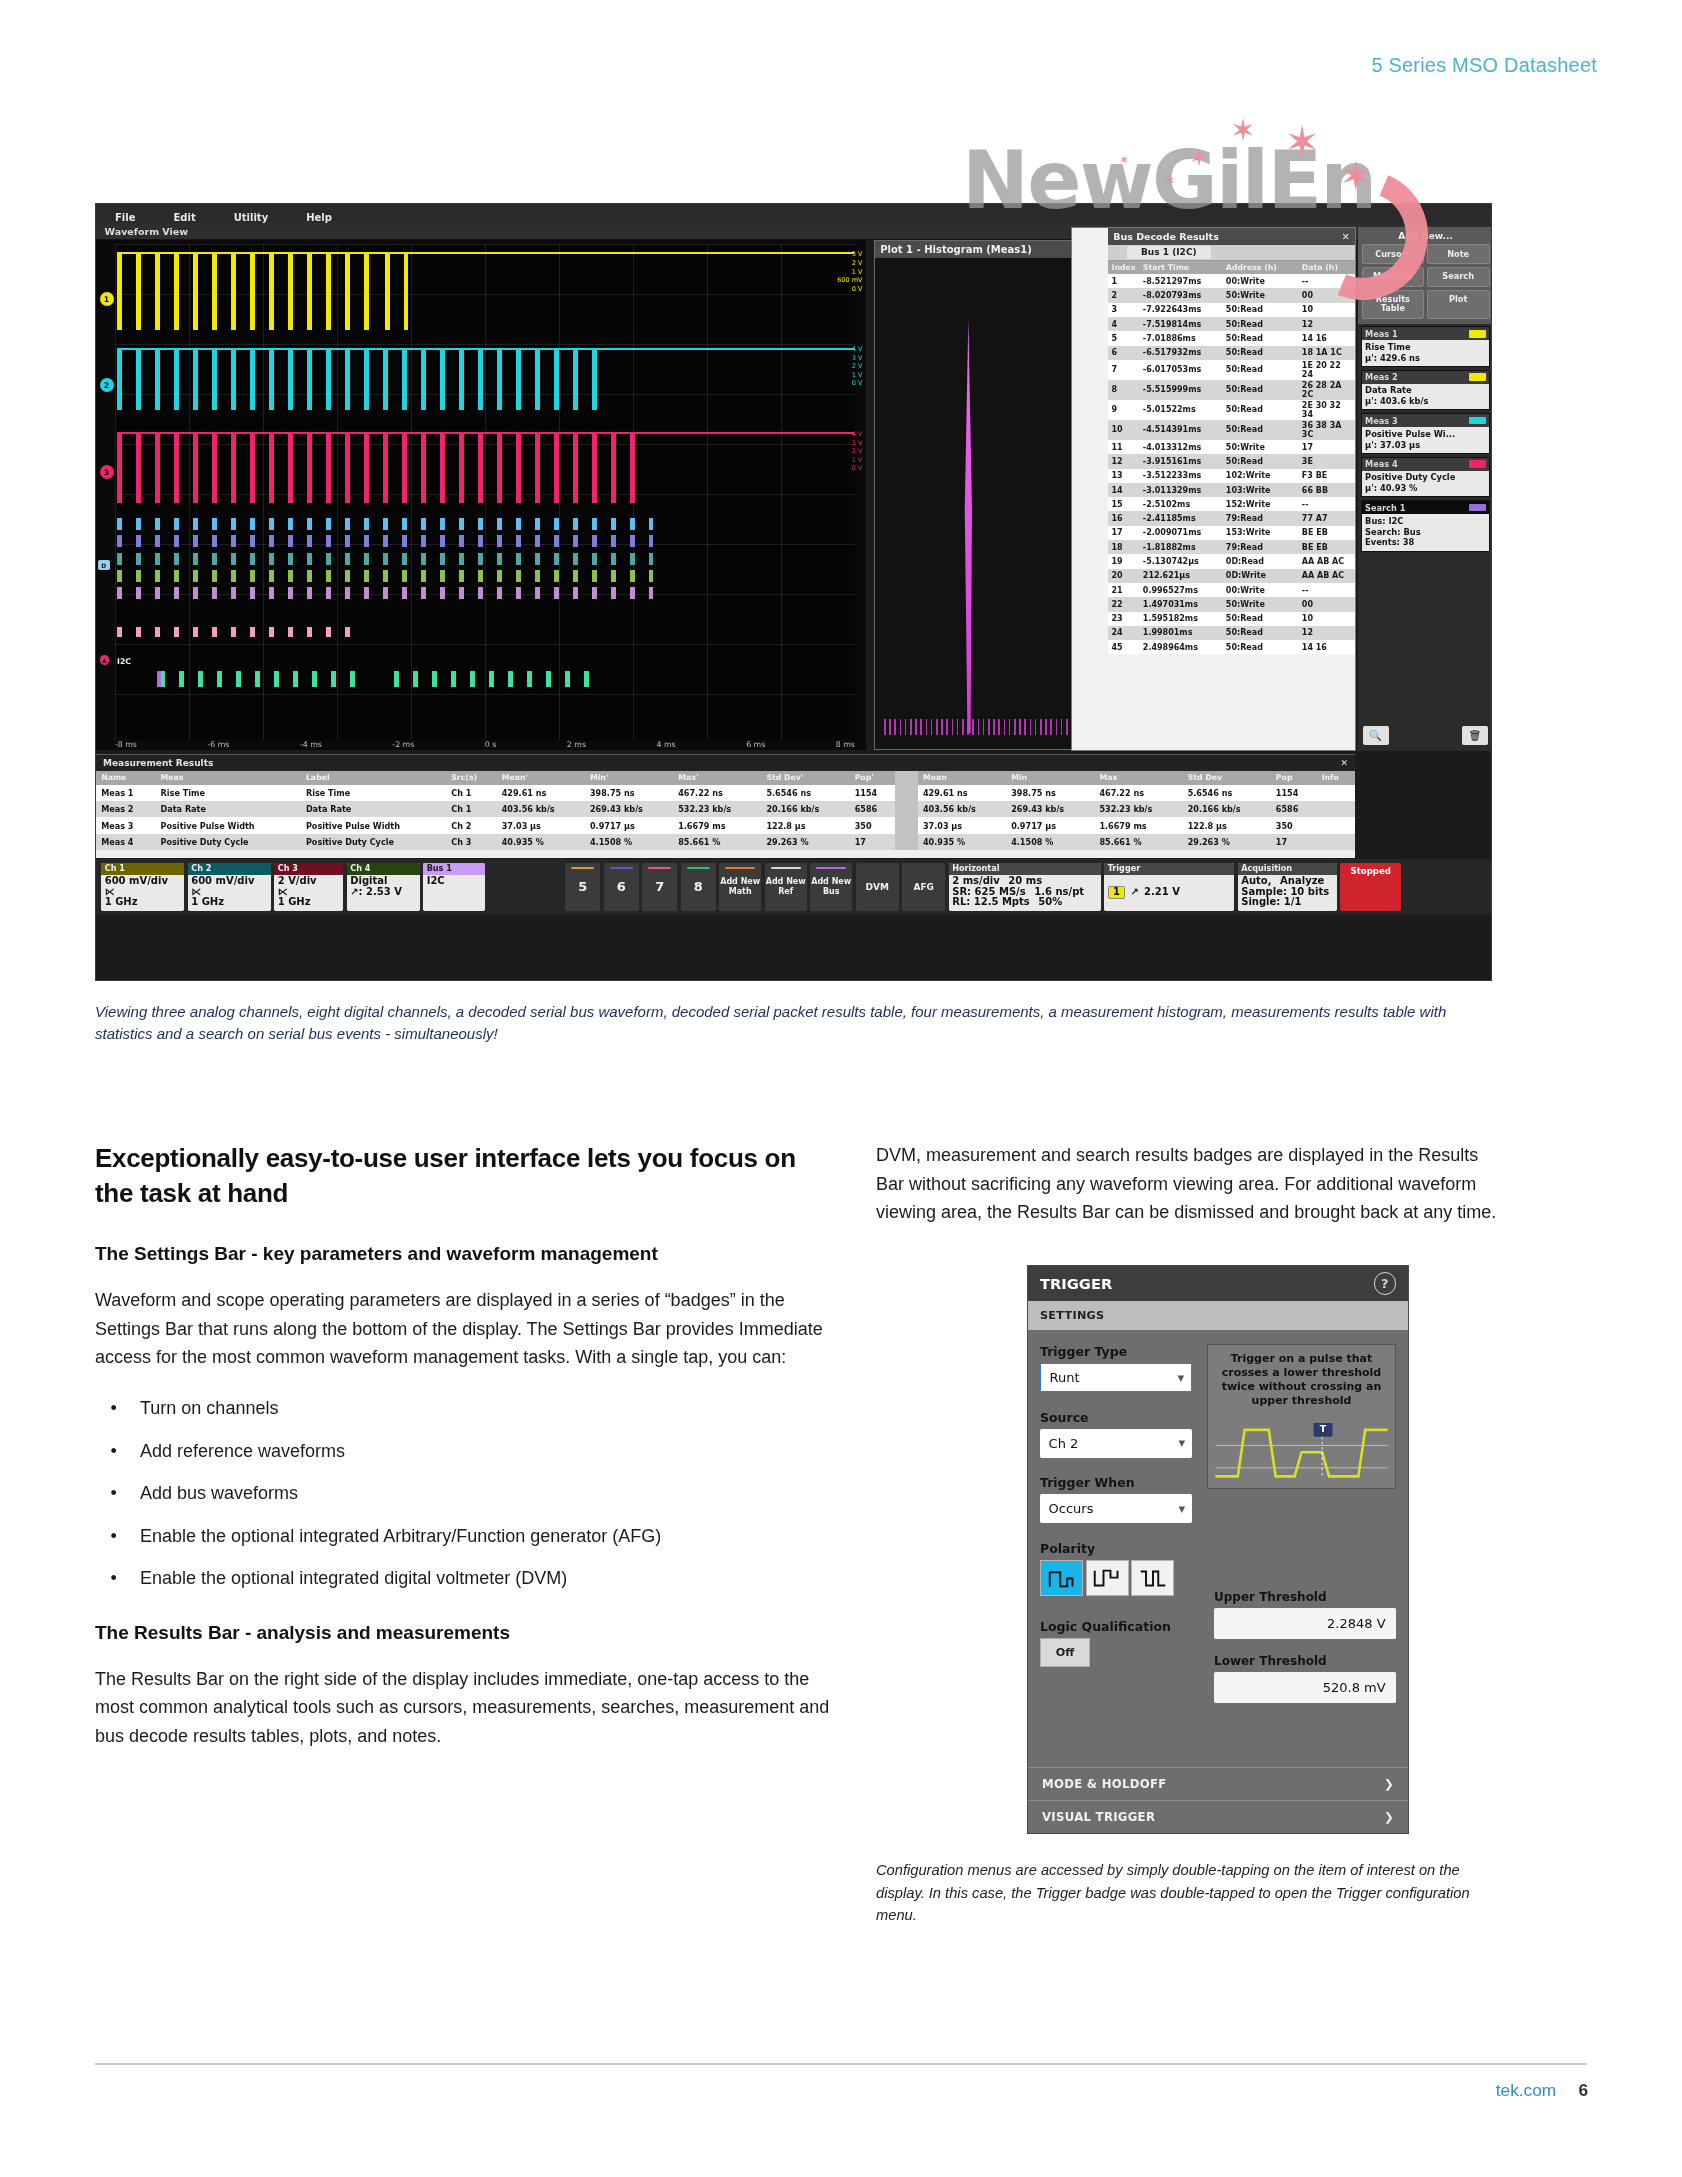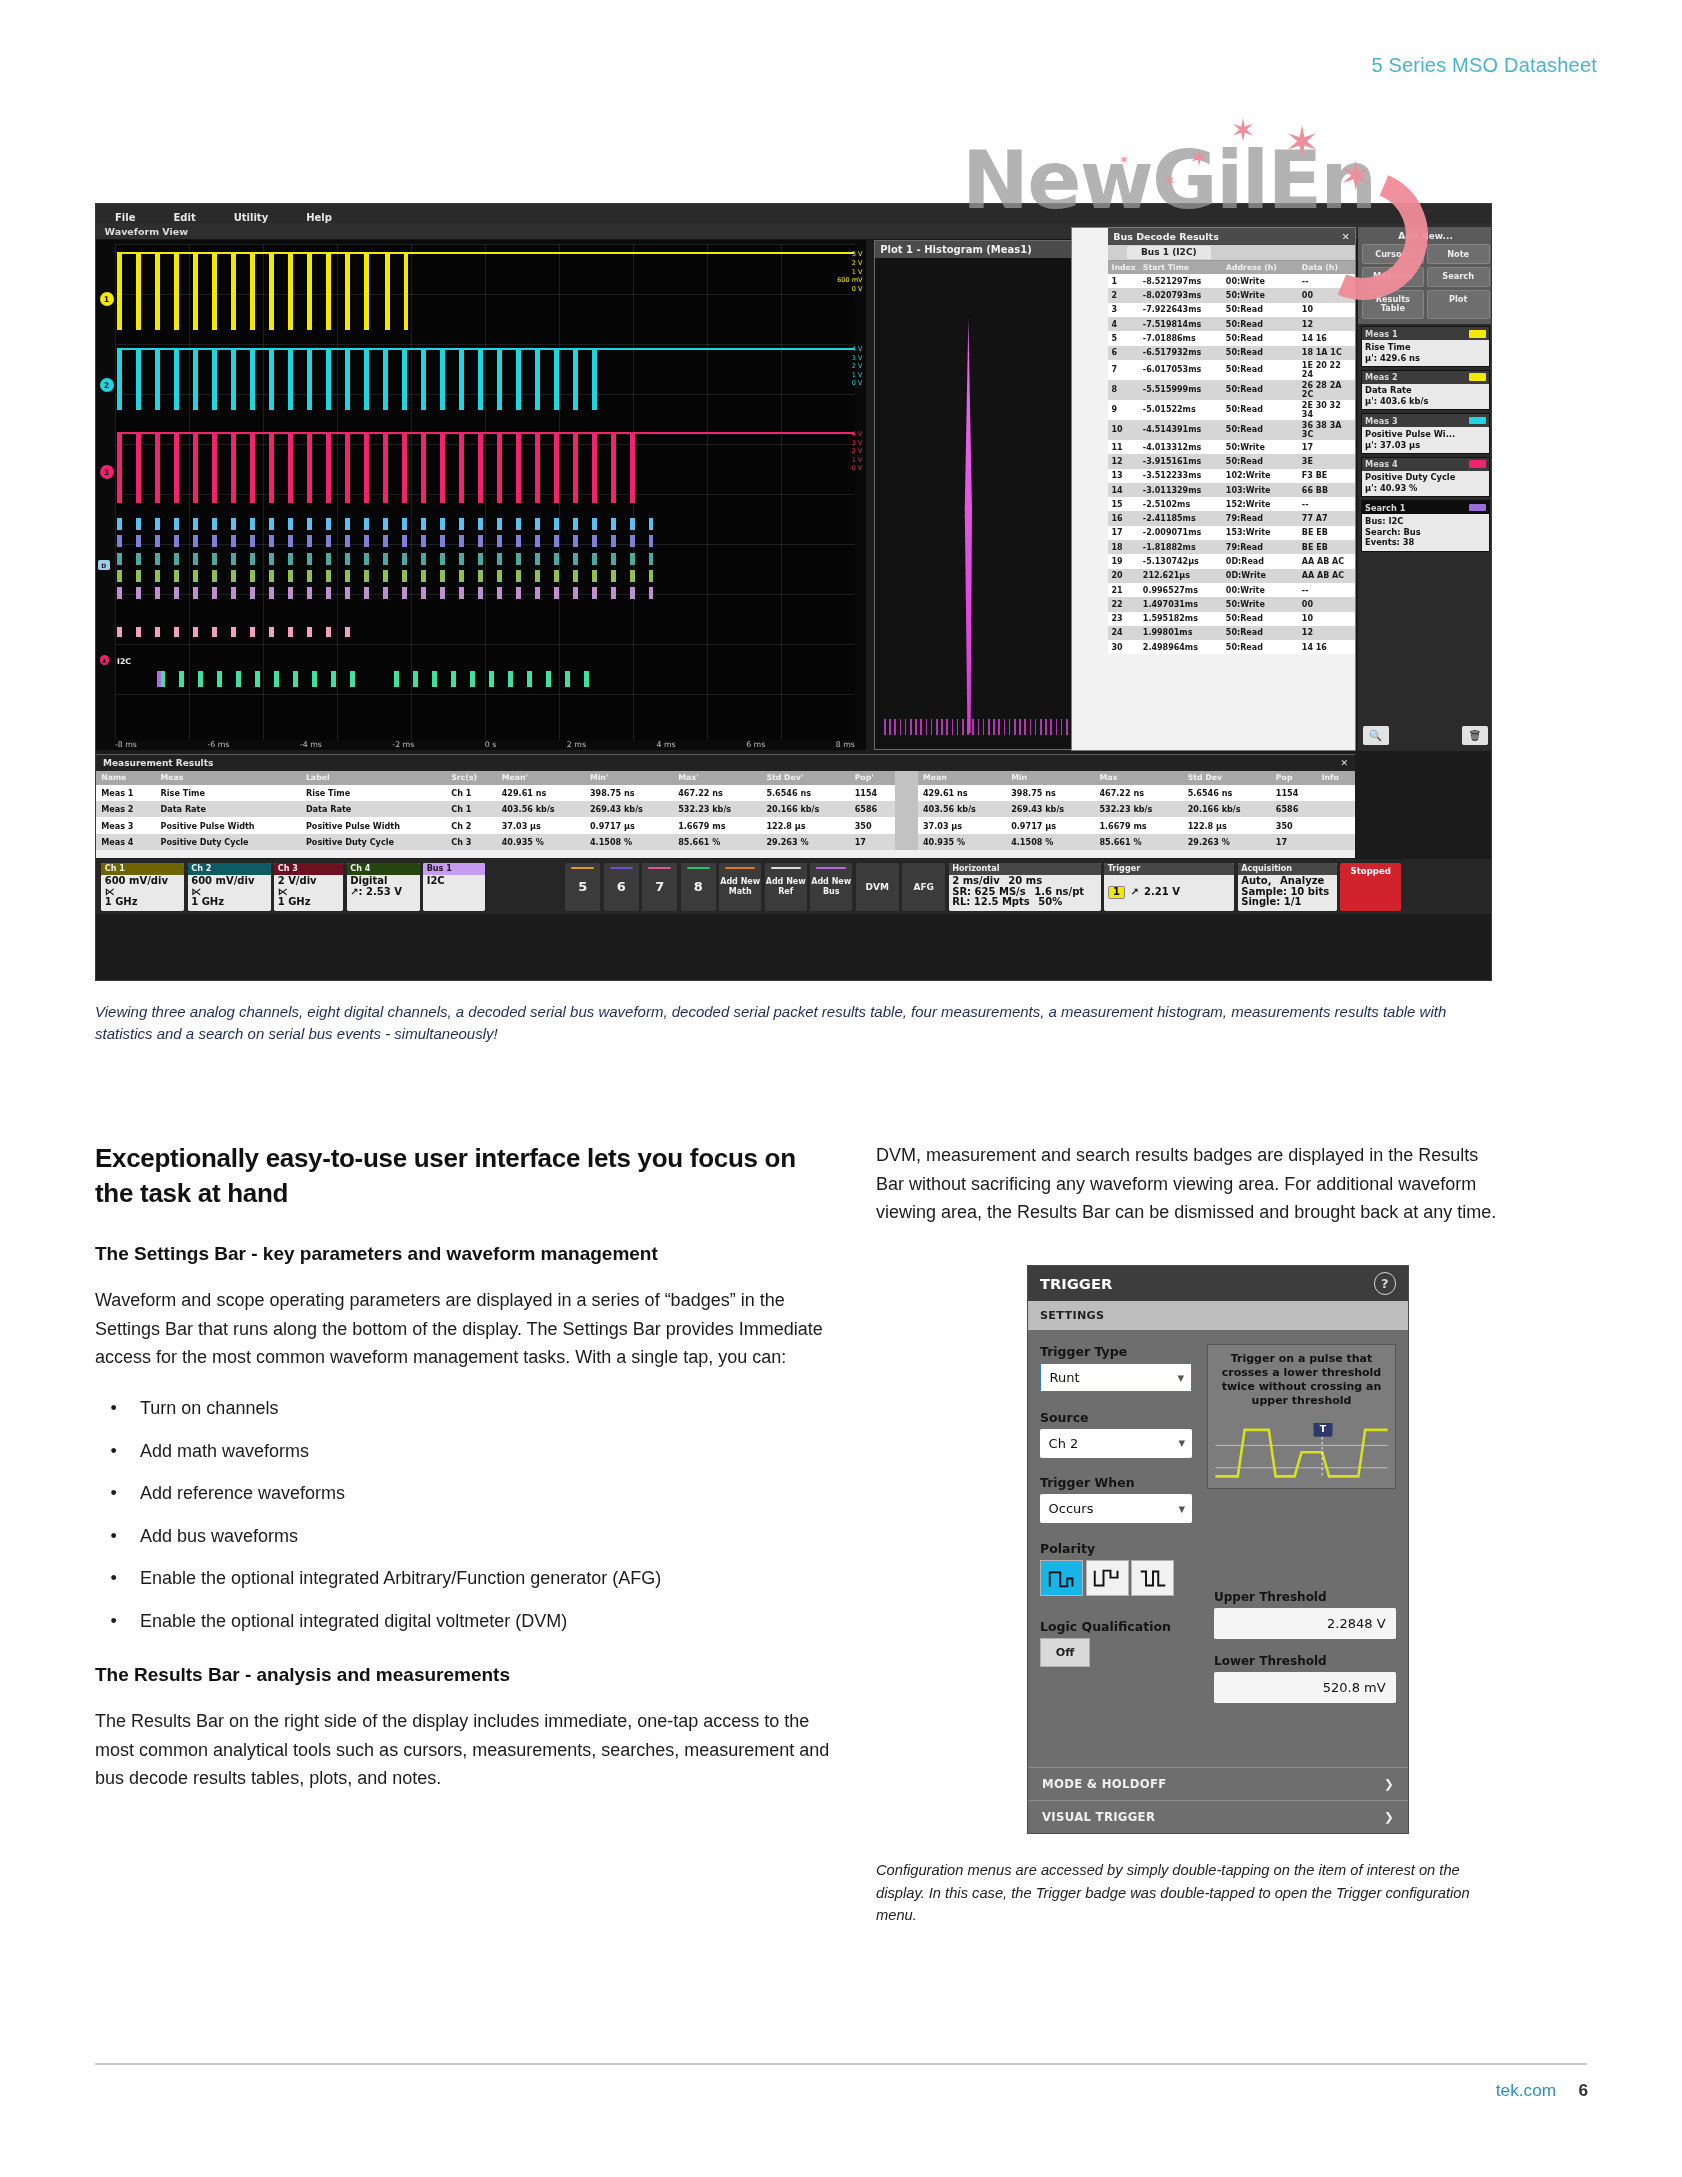--- a/index.html
+++ b/index.html
@@ -577,21 +577,21 @@
               <td>50:Read</td>
               <td>10</td>
             </tr>
           <tr class="even">
               <td>24</td>
               <td>1.99801ms</td>
               <td>50:Read</td>
               <td>12</td>
             </tr>
           <tr class="odd">
-              <td>30</td>
+              <td>45</td>
               <td>2.498964ms</td>
               <td>50:Read</td>
               <td>14 16</td>
             </tr>
         </tbody>
       </table>
     </div>
 
     <div class="rbar">
       <div class="addnew">
@@ -887,21 +887,20 @@
   </div>
 
   <div class="fig-cap">Viewing three analog channels, eight digital channels, a decoded serial bus waveform, decoded serial packet results table, four measurements, a measurement histogram, measurements results table with statistics and a search on serial bus events - simultaneously!</div>
 
   <div class="col-l">
     <h1 class="sec">Exceptionally easy-to-use user interface lets you focus on the task at hand</h1>
     <h2 class="sub">The Settings Bar - key parameters and waveform management</h2>
     <p class="body">Waveform and scope operating parameters are displayed in a series of “badges” in the Settings Bar that runs along the bottom of the display. The Settings Bar provides Immediate access for the most common waveform management tasks. With a single tap, you can:</p>
     <ul class="bullets">
       <li>Turn on channels</li>
-      <li>Add math waveforms</li>
       <li>Add reference waveforms</li>
       <li>Add bus waveforms</li>
       <li>Enable the optional integrated Arbitrary/Function generator (AFG)</li>
       <li>Enable the optional integrated digital voltmeter (DVM)</li>
     </ul>
     <h2 class="sub">The Results Bar - analysis and measurements</h2>
     <p class="body">The Results Bar on the right side of the display includes immediate, one-tap access to the most common analytical tools such as cursors, measurements, searches, measurement and bus decode results tables, plots, and notes.</p>
   </div>
 
   <div class="col-r">

